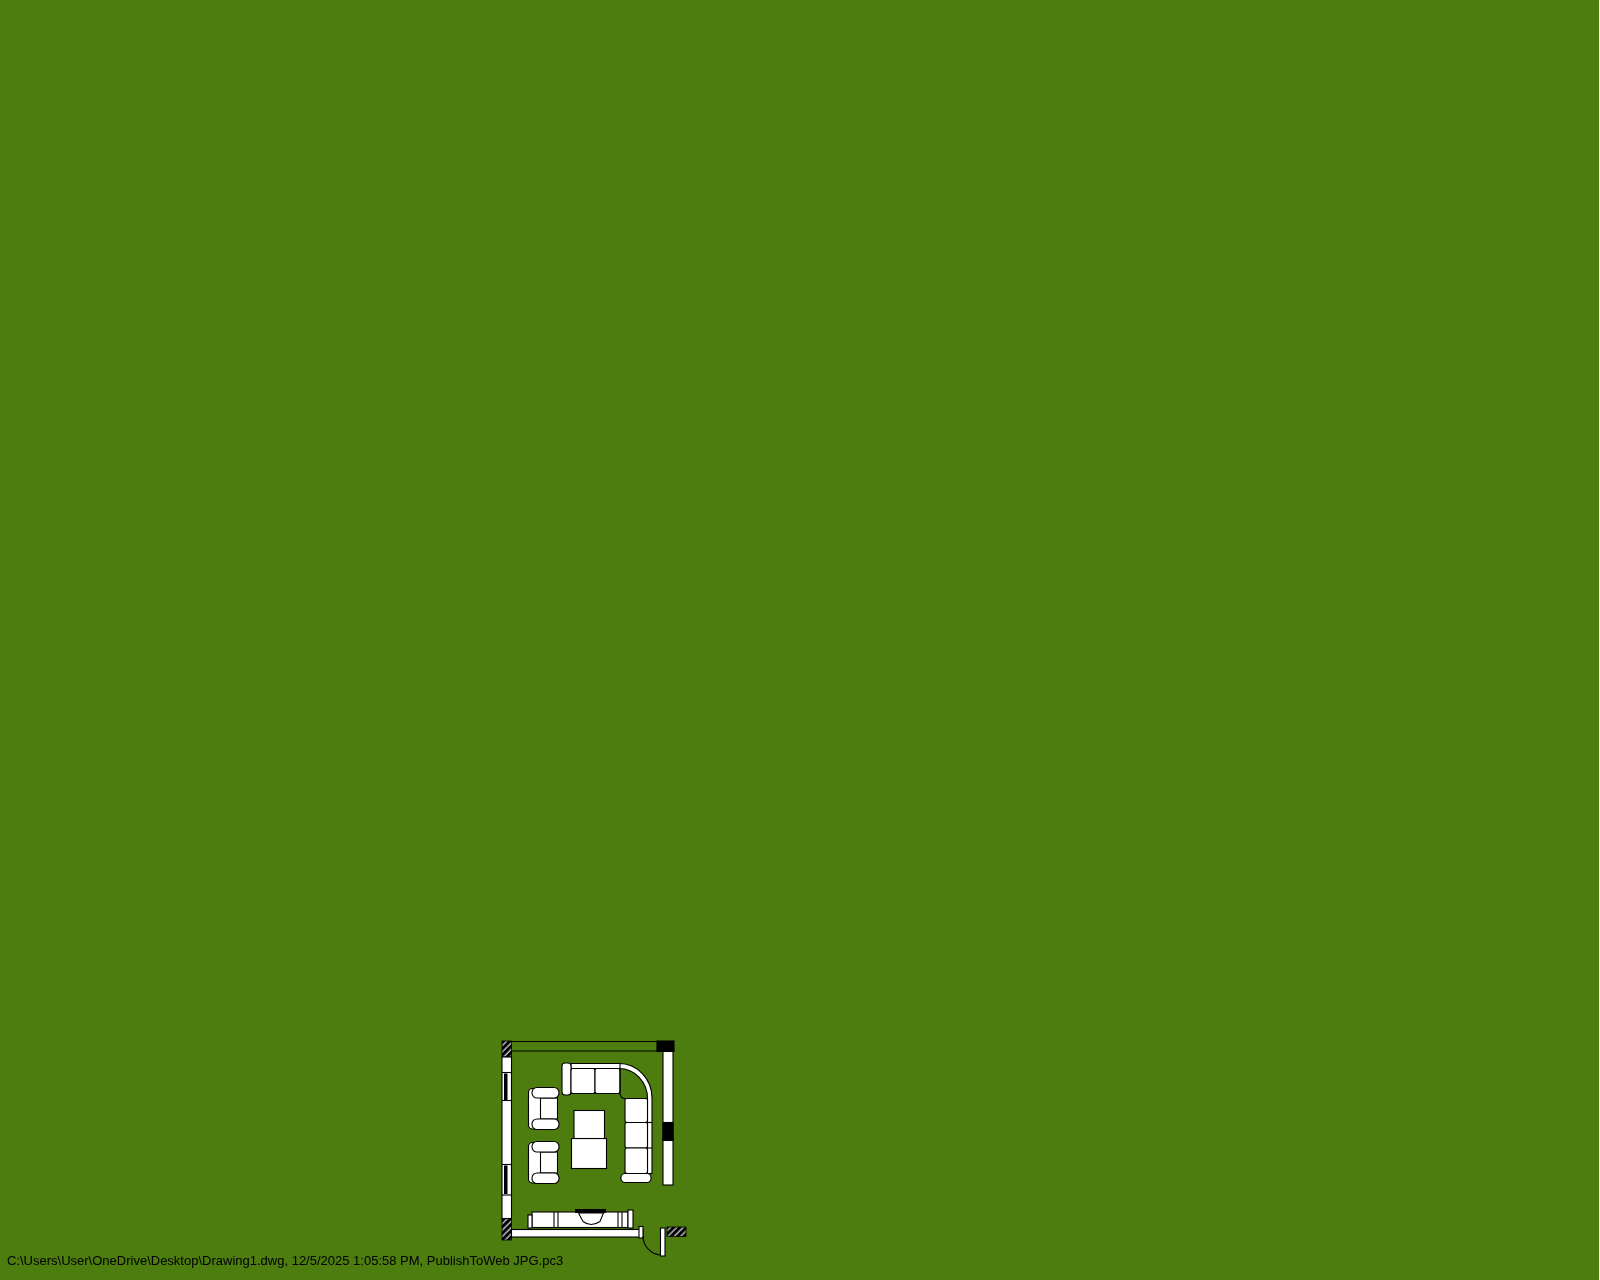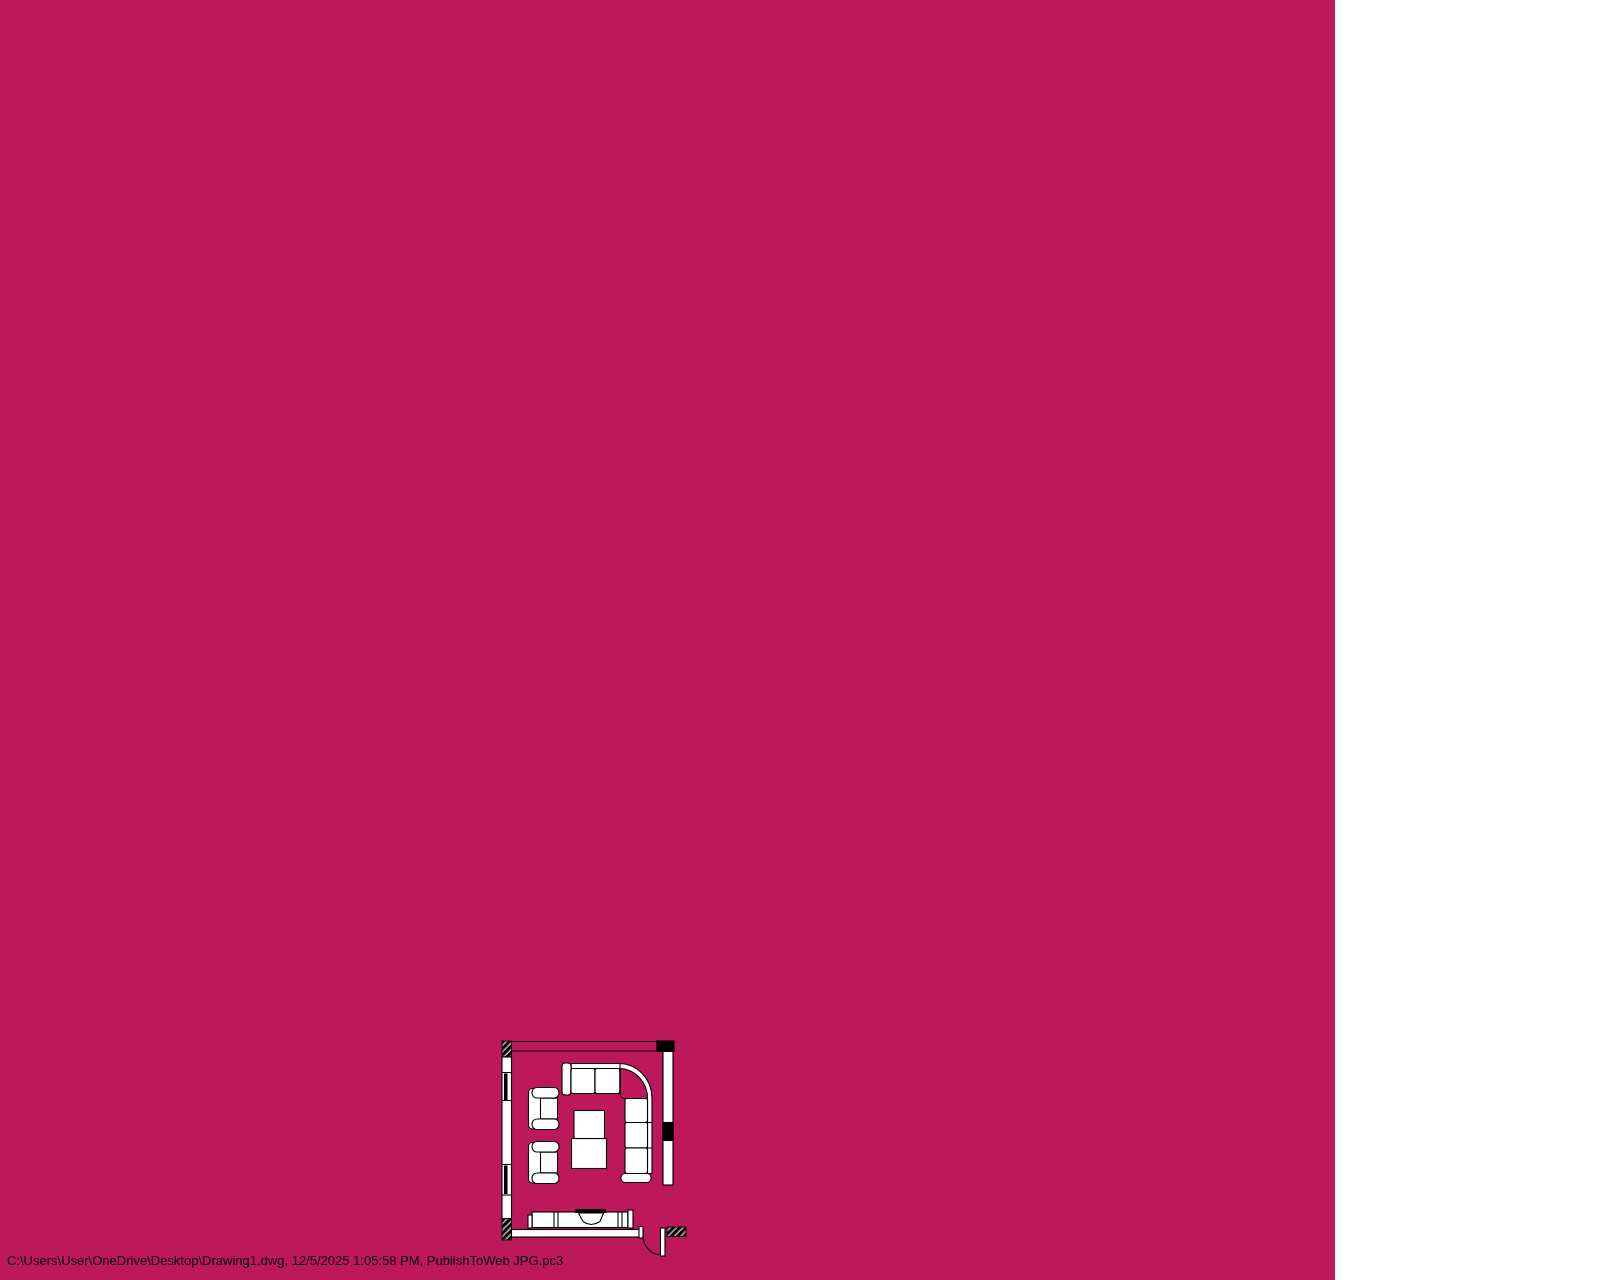--- a/index.html
+++ b/index.html
@@ -6,23 +6,23 @@
     margin: 0;
     padding: 0;
     background: #ffffff;
     width: 1600px;
     height: 1280px;
     overflow: hidden;
     font-family: "Liberation Sans", sans-serif;
   }
   .canvas {
     position: relative;
-    width: 1335px;
+    width: 1599px;
     height: 1280px;
-    background: #be185d;
+    background: #4d7c0f;
   }
   svg.plan {
     position: absolute;
     left: 0;
     top: 0;
   }
   .plot-stamp {
     position: absolute;
     left: 7px;
     top: 1253px;

